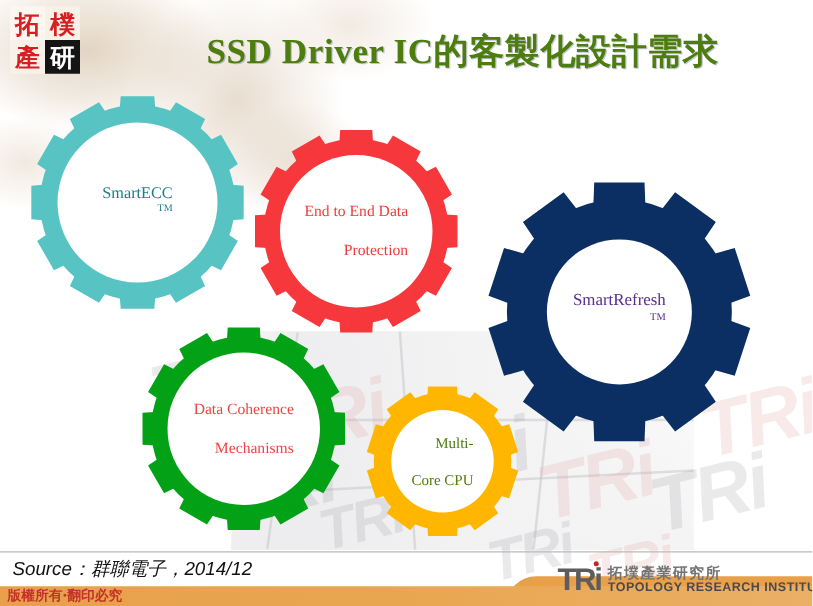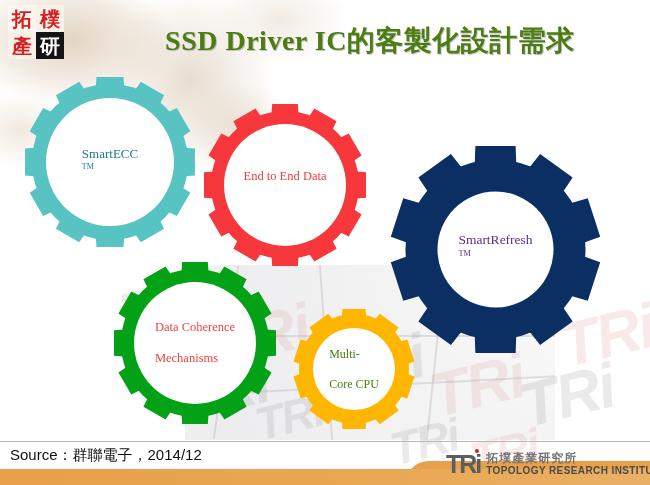--- a/index.html
+++ b/index.html
@@ -122,21 +122,21 @@
   .gear svg { display: block; }
   .gear-label {
     position: absolute;
     left: 0;
     top: 0;
     width: 100%;
     height: 100%;
     display: flex;
     align-items: center;
     justify-content: center;
-    text-align: left;
+    text-align: right;
     font-family: "Liberation Serif", serif;
     line-height: 1.25;
     pointer-events: none;
   }
   .gear-label span { display: block; }
   sup { font-size: 0.62em; vertical-align: super; }
 
   #gear-teal      { left: 24px;  top: 76px;  }
   #gear-red       { left: 203px; top: 103px; }
   #gear-green     { left: 113px; top: 261px; }
@@ -159,20 +159,21 @@
     background: #b9b9b9;
   }
   .source {
     position: absolute;
     left: 10px;
     top: 446px;
     font-family: "Liberation Sans", sans-serif;
     font-size: 15px;
     color: #111111;
     white-space: nowrap;
+    font-style: italic;
   }
   .copybar {
     position: absolute;
     left: 0;
     top: 469px;
     width: 650px;
     height: 16px;
     background: linear-gradient(90deg, #e8a04a 0%, #e9a752 55%, #eab066 100%);
   }
   .copybar-text {
@@ -295,20 +296,21 @@
     <svg width="164" height="164" viewBox="0 0 164 164" aria-hidden="true">
       <g>
         <path id="teeth-red" fill="#f6383c" d="M68.11,17.48L69.17,1.01L94.83,1.01L95.89,17.48ZM102.23,19.18L111.39,5.45L133.60,18.27L126.29,33.07ZM130.93,37.71L145.73,30.40L158.55,52.61L144.82,61.77ZM146.52,68.11L162.99,69.17L162.99,94.83L146.52,95.89ZM144.82,102.23L158.55,111.39L145.73,133.60L130.93,126.29ZM126.29,130.93L133.60,145.73L111.39,158.55L102.23,144.82ZM95.89,146.52L94.83,162.99L69.17,162.99L68.11,146.52ZM61.77,144.82L52.61,158.55L30.40,145.73L37.71,130.93ZM33.07,126.29L18.27,133.60L5.45,111.39L19.18,102.23ZM17.48,95.89L1.01,94.83L1.01,69.17L17.48,68.11ZM19.18,61.77L5.45,52.61L18.27,30.40L33.07,37.71ZM37.71,33.07L30.40,18.27L52.61,5.45L61.77,19.18Z"></path>
         <circle cx="82" cy="82" r="74" fill="#f6383c"></circle>
         <circle cx="82" cy="82" r="61" fill="#ffffff"></circle>
       </g>
     </svg>
     <div class="gear-label lbl-red">
       <span>
         <span>End to End Data</span><br>
+        <span>Protection</span>
       </span>
     </div>
   </div>
 
   <div class="gear" id="gear-green">
     <svg width="164" height="164" viewBox="0 0 164 164" aria-hidden="true">
       <g>
         <path id="teeth-green" fill="#03a115" d="M68.11,17.48L69.17,1.01L94.83,1.01L95.89,17.48ZM102.23,19.18L111.39,5.45L133.60,18.27L126.29,33.07ZM130.93,37.71L145.73,30.40L158.55,52.61L144.82,61.77ZM146.52,68.11L162.99,69.17L162.99,94.83L146.52,95.89ZM144.82,102.23L158.55,111.39L145.73,133.60L130.93,126.29ZM126.29,130.93L133.60,145.73L111.39,158.55L102.23,144.82ZM95.89,146.52L94.83,162.99L69.17,162.99L68.11,146.52ZM61.77,144.82L52.61,158.55L30.40,145.73L37.71,130.93ZM33.07,126.29L18.27,133.60L5.45,111.39L19.18,102.23ZM17.48,95.89L1.01,94.83L1.01,69.17L17.48,68.11ZM19.18,61.77L5.45,52.61L18.27,30.40L33.07,37.71ZM37.71,33.07L30.40,18.27L52.61,5.45L61.77,19.18Z"></path>
         <circle cx="82" cy="82" r="74" fill="#03a115"></circle>
         <circle cx="82" cy="82" r="61" fill="#ffffff"></circle>
@@ -350,20 +352,21 @@
       <span><span>SmartRefresh</span><sup>TM</sup></span>
     </div>
   </div>
 
   <div class="footer-rule"></div>
 
   <div class="source">Source：群聯電子，2014/12</div>
 
   <div class="footer-swoosh"></div>
   <div class="copybar"></div>
+  <div class="copybar-text">版權所有‧翻印必究</div>
 
   <div class="tri-logo">
     <div class="tri-mark">TRi
       <span class="tri-dot"></span>
     </div>
     <div class="tri-words">
       <div class="tri-cn">拓墣產業研究所</div>
       <div class="tri-en">TOPOLOGY RESEARCH INSTITUTE</div>
     </div>
   </div>

